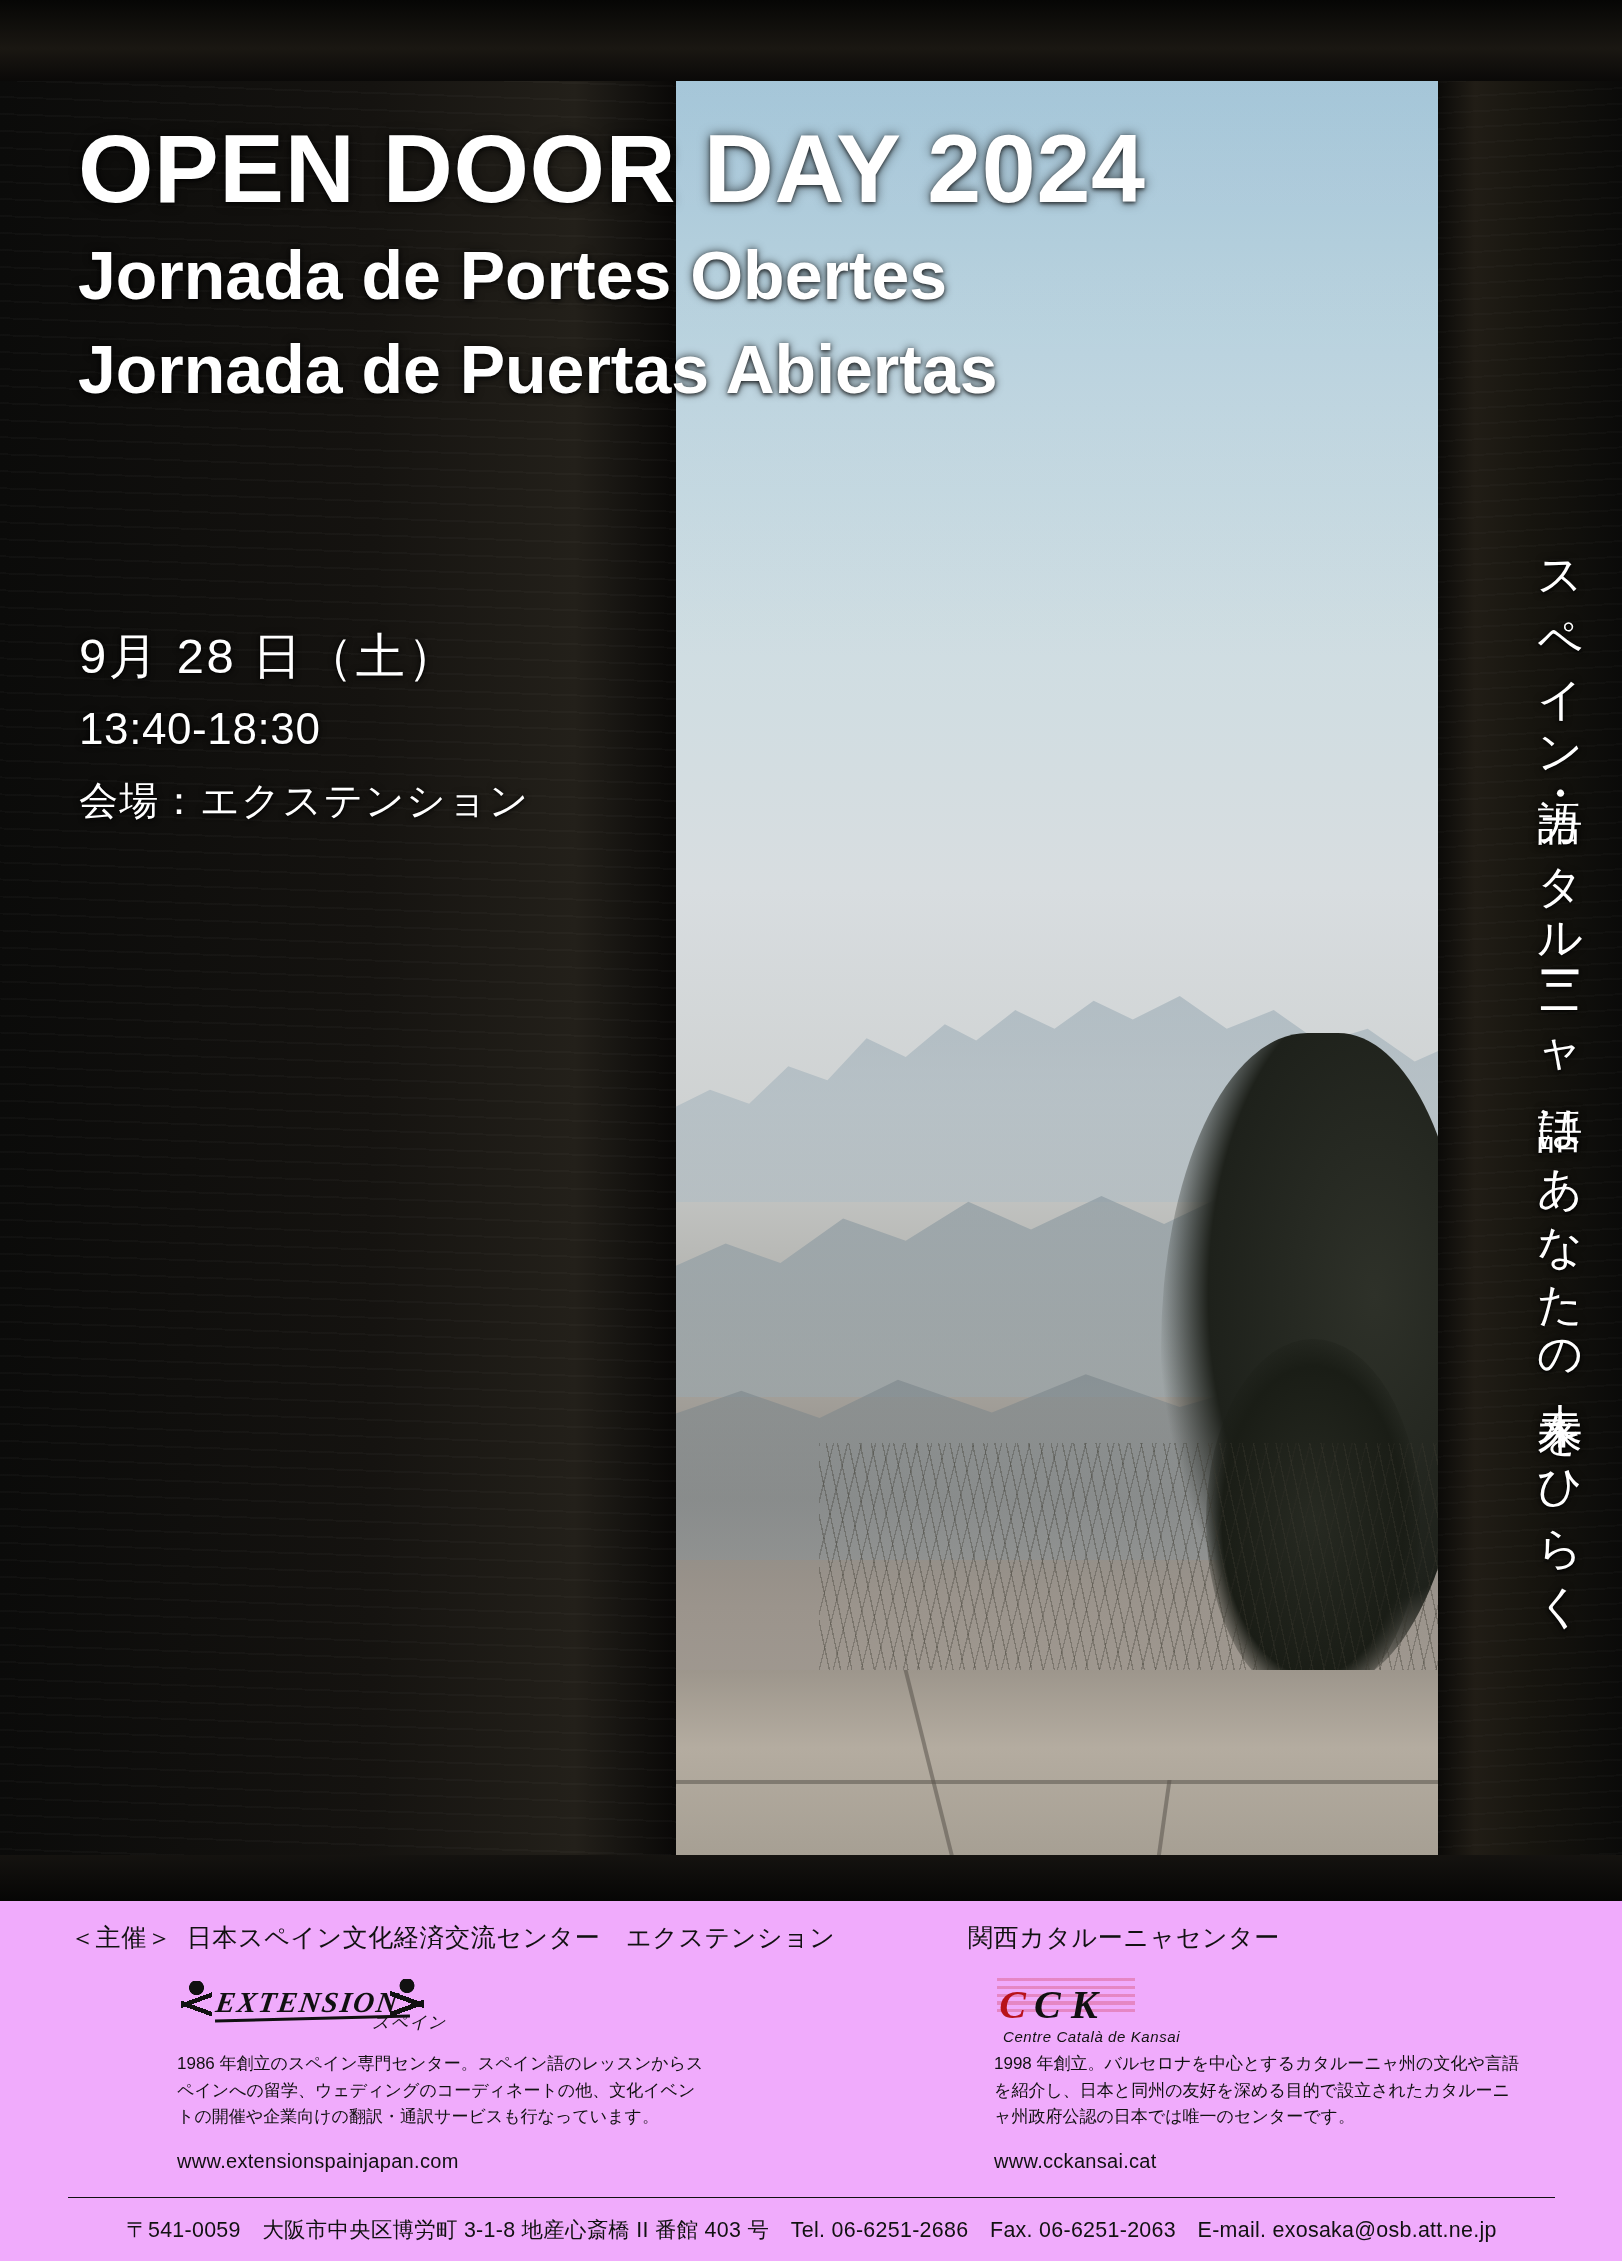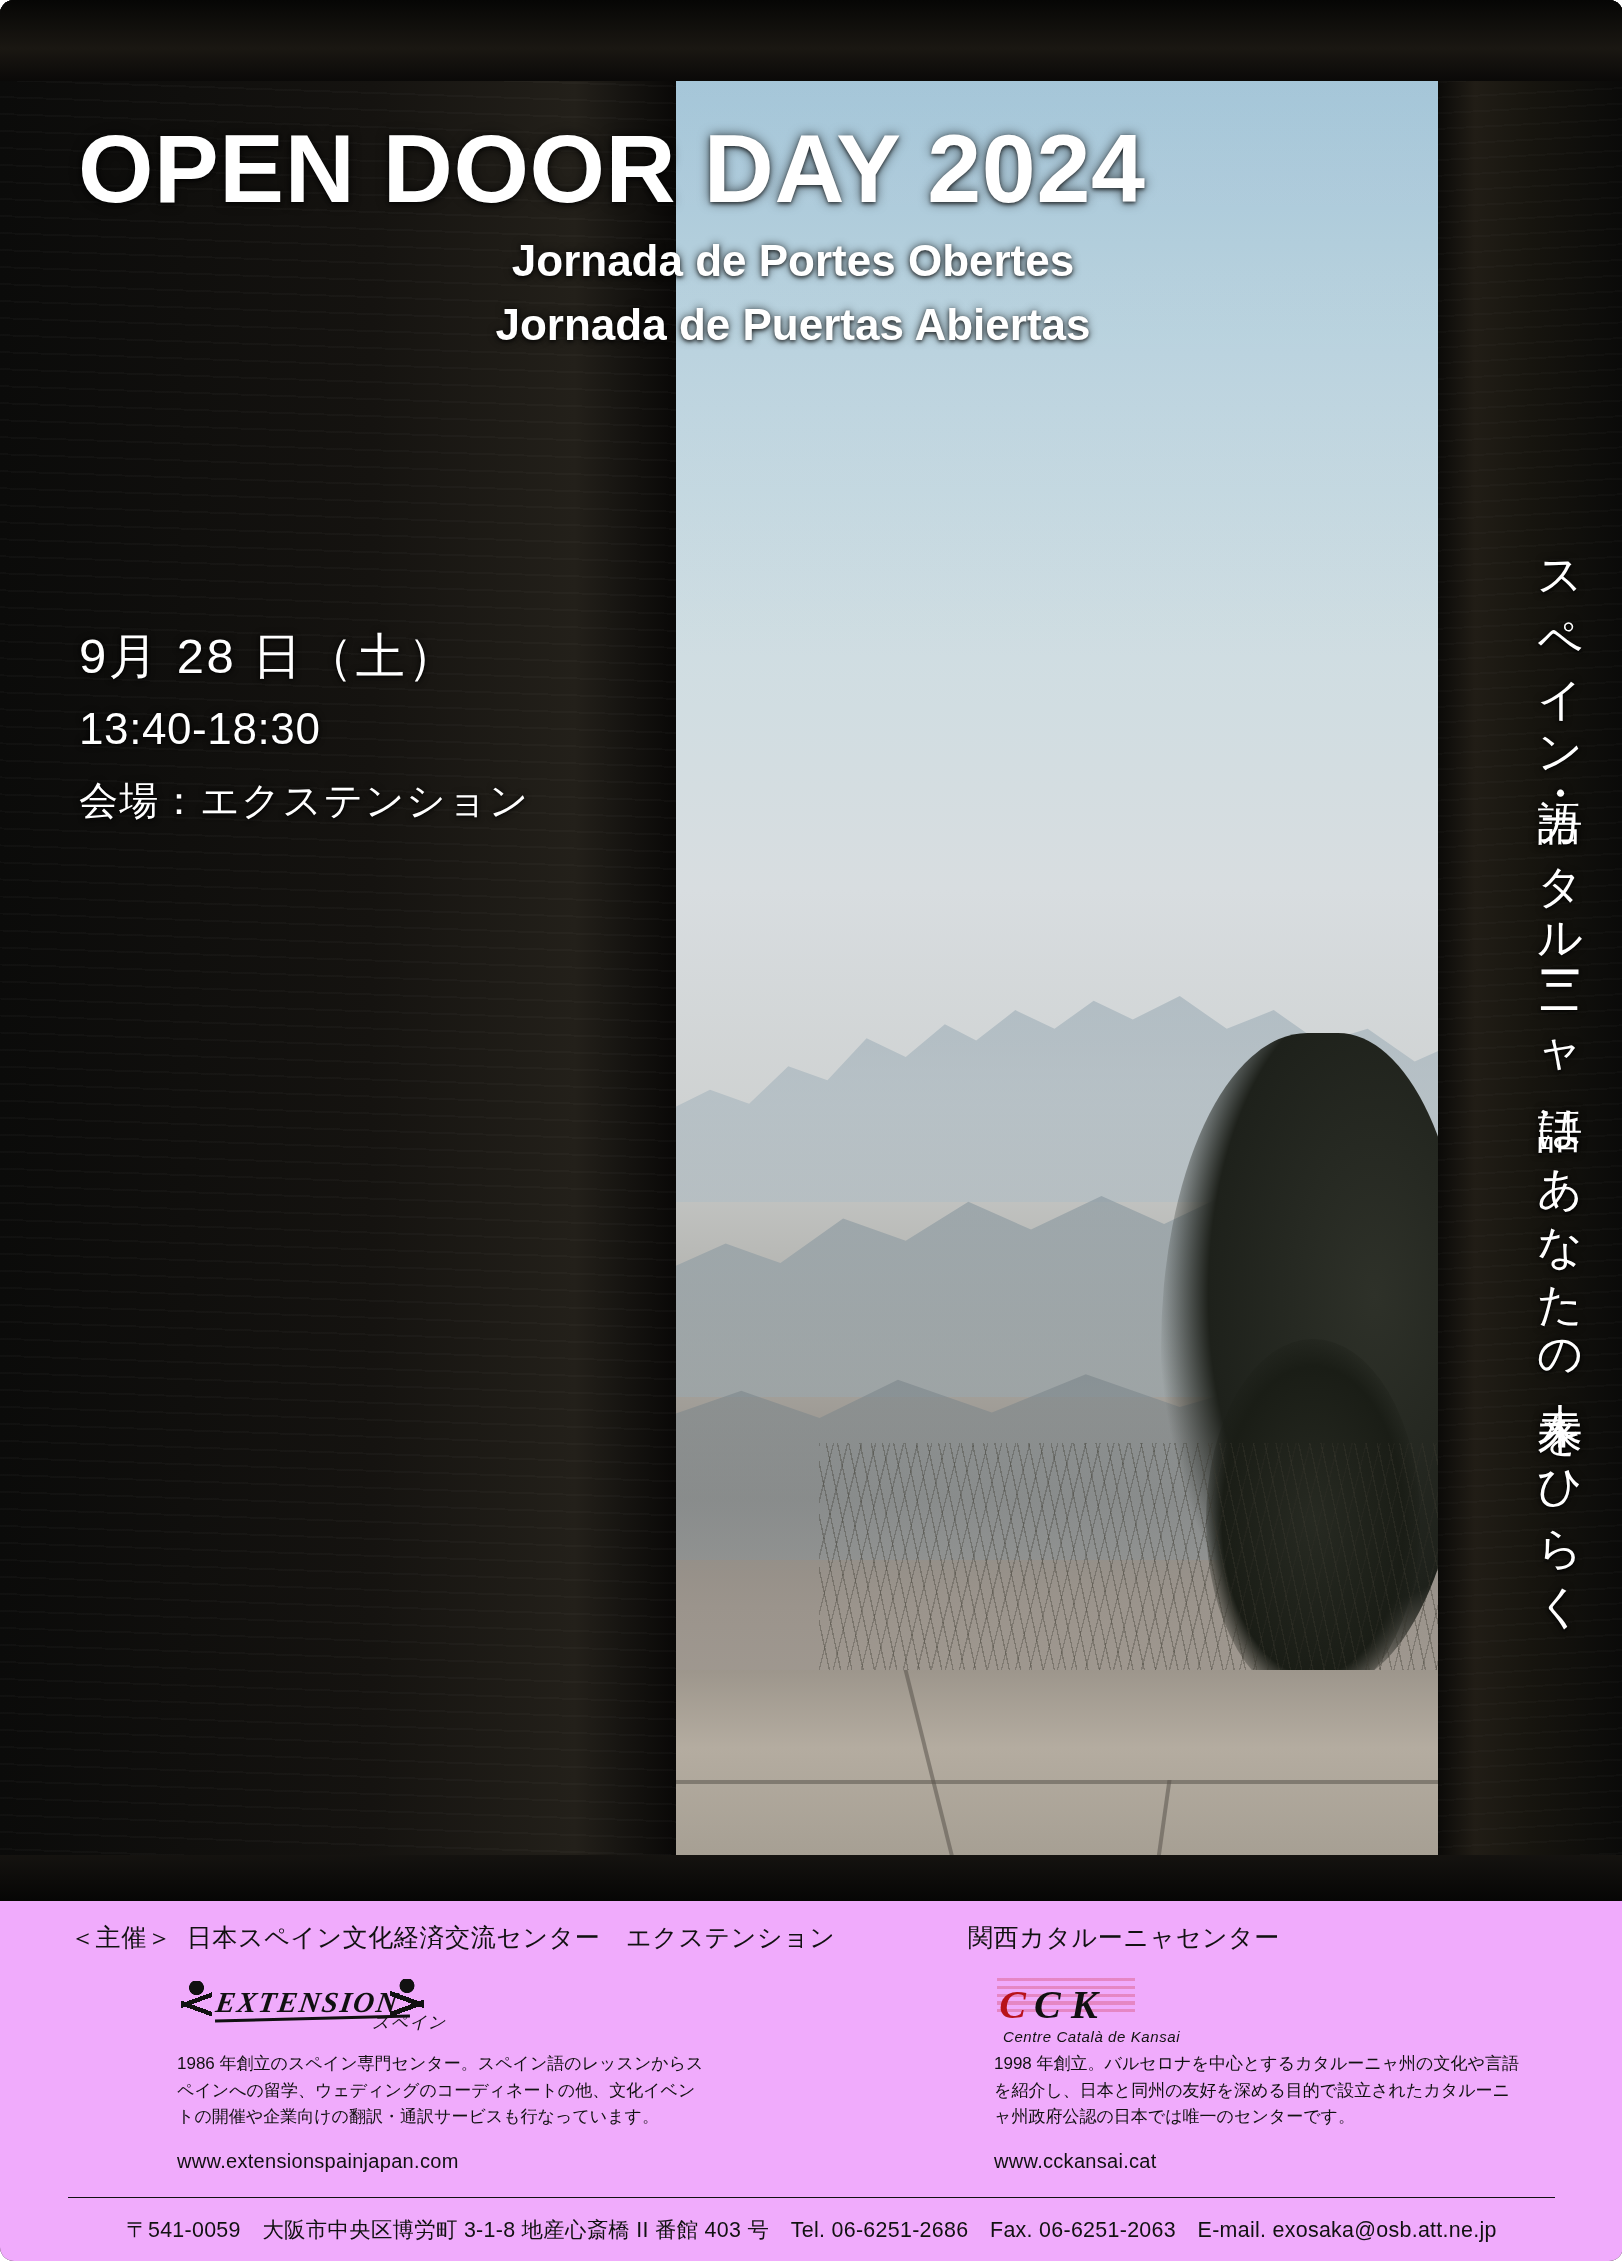--- a/index.html
+++ b/index.html
@@ -13,21 +13,20 @@
     font-family: "Liberation Sans", sans-serif;
     overflow: hidden;
   }
 
   .poster {
     position: relative;
     width: 1623px;
     height: 2261px;
     background: #0a0a0a;
     overflow: hidden;
-    border-radius: 14px;
   }
 
   
   .photo-wrap {
     position: absolute;
     left: 0; top: 0;
     width: 1623px;
     height: 1901px;
     overflow: hidden;
     background: #0d0c0b;
@@ -203,28 +202,27 @@
     font-size: 97px;
     font-weight: 800;
     letter-spacing: 0.6px;
     color: #ffffff;
     line-height: 1.02;
     text-shadow: 0 0 11.7px rgba(0,0,0,.65), 0 1.9px 3.9px rgba(0,0,0,.6);
     margin: 0 0 14.3px 0;
     white-space: nowrap;
   }
   .t-sub {
-    font-size: 44px;
+    font-size: 68px;
     font-weight: 800;
     color: #ffffff;
     line-height: 1.25;
     margin: 0 0 9px 0;
     text-shadow: 0 0 9px rgba(0,0,0,.7), 0 1.9px 3.9px rgba(0,0,0,.6);
     white-space: nowrap;
-    text-align: center;
   }
 
   .date-block {
     position: absolute;
     left: 79px;
     top: 624px;
     width: 650px;
     color: #ffffff;
     z-index: 6;
     text-shadow: 0 0 7.8px rgba(0,0,0,.75), 0 1.3px 3.2px rgba(0,0,0,.7);

